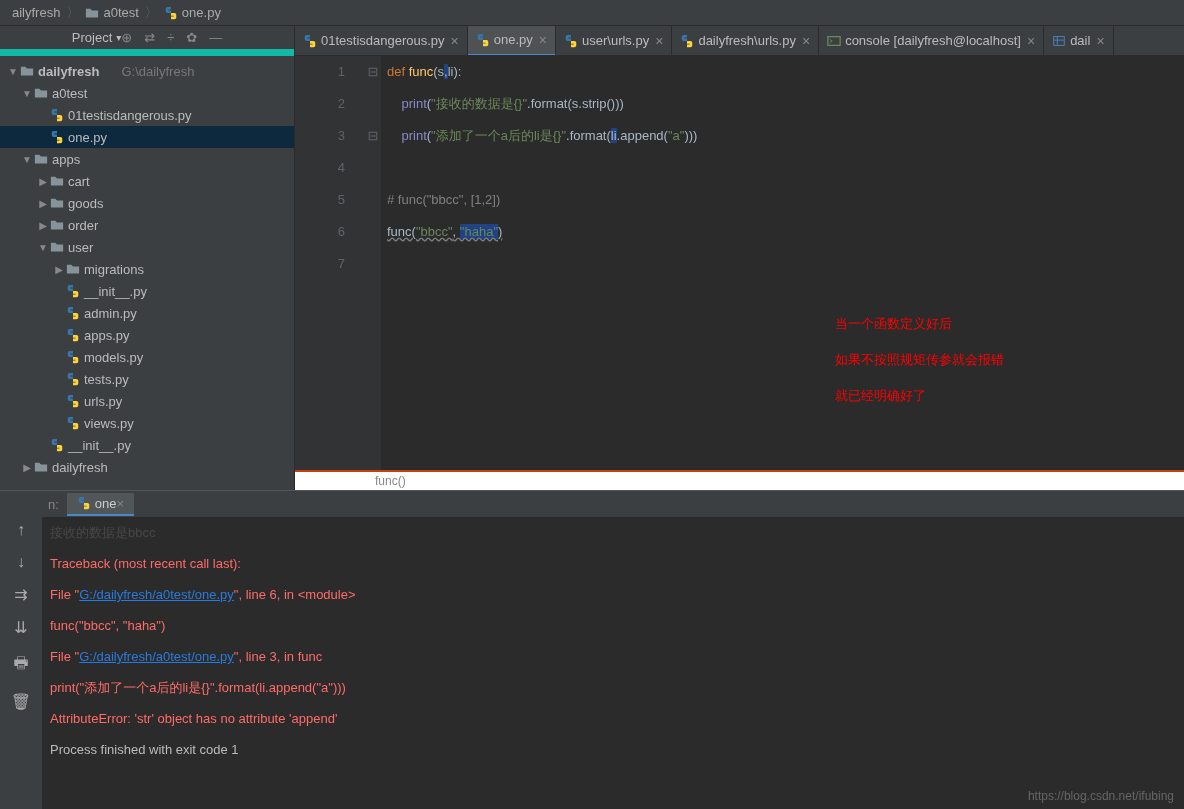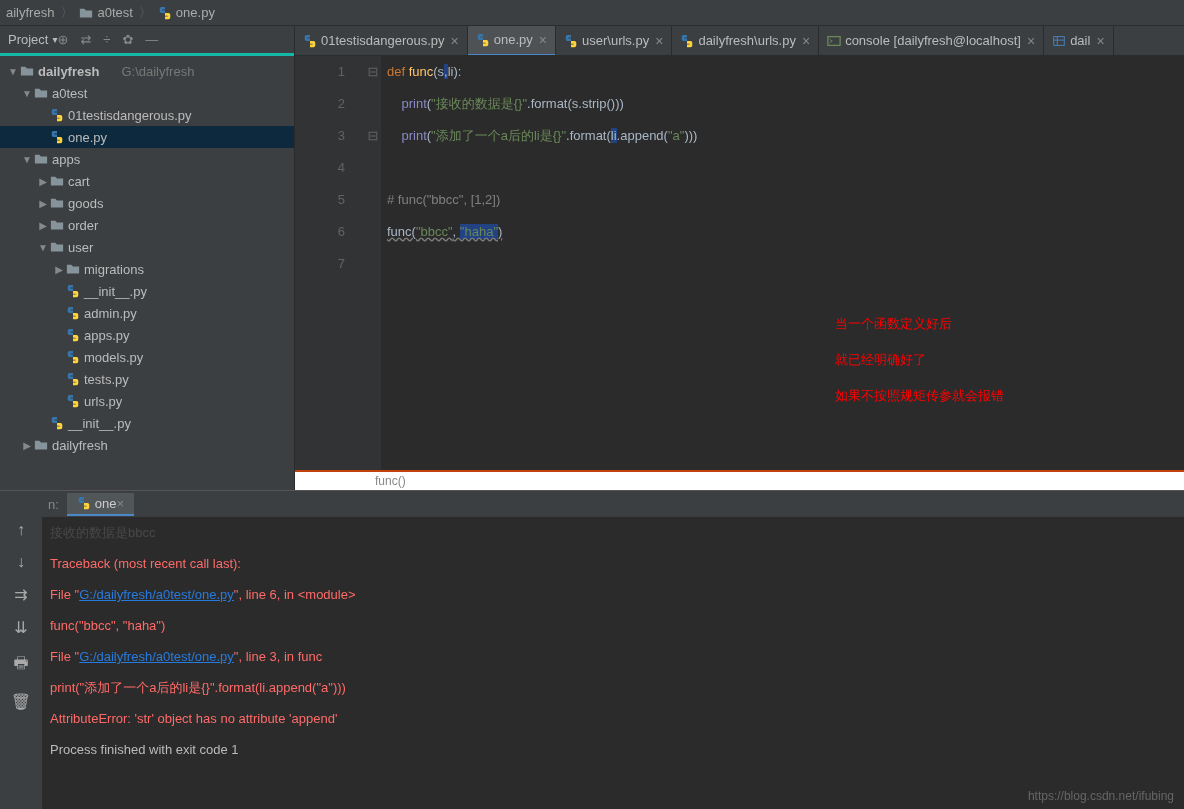--- a/index.html
+++ b/index.html
@@ -1,24 +1,24 @@
 <!DOCTYPE html>
 <html><head>
 <meta charset="utf-8">
 <style>
 *{margin:0;padding:0;box-sizing:border-box;font-family:'Segoe UI',Arial,sans-serif;font-size:13px;}
 body{background:#3c3f41;color:#bbb;width:1184px;height:809px;overflow:hidden;position:relative;}
-.breadcrumb{height:26px;display:flex;align-items:center;padding:0 4px;background:#3c3f41;border-bottom:1px solid #2b2b2b;}
+.breadcrumb{height:26px;display:flex;align-items:center;padding:0 10px;background:#3c3f41;border-bottom:1px solid #2b2b2b;}
 .breadcrumb span{color:#aaa;margin:0 2px;}
 .breadcrumb .sep{color:#666;margin:0 4px;}
 .py-icon{width:14px;height:14px;display:inline-flex;margin-right:4px;vertical-align:middle;}
 .folder-icon{width:14px;height:14px;display:inline-flex;margin-right:4px;vertical-align:middle;}
 .main{display:flex;height:464px;}
 .sidebar{width:295px;background:#3c3f41;border-right:1px solid #2b2b2b;display:flex;flex-direction:column;}
-.sidebar-header{height:30px;display:flex;align-items:center;justify-content:flex-start;padding:0 8px;border-bottom:3px solid #14b8a6;}
+.sidebar-header{height:30px;display:flex;align-items:center;justify-content:center;padding:0 8px;border-bottom:7px solid #14b8a6;}
 .sidebar-header .title{color:#bbb;display:flex;align-items:center;}
 .sidebar-header .title::after{content:'▾';margin-left:4px;font-size:10px;}
 .sidebar-header .tools{display:flex;gap:12px;color:#888;}
 .sidebar-header .tools span{cursor:pointer;}
 .tree{flex:1;overflow:auto;padding-top:4px;}
 .tree-row{height:22px;display:flex;align-items:center;color:#bbb;cursor:pointer;padding-left:6px;white-space:nowrap;}
 .tree-row.selected{background:#0d293e;}
 .tree-row .arrow{width:14px;color:#888;font-size:10px;text-align:center;}
 .tree-row .muted{color:#777;margin-left:22px;}
 .ind-1{padding-left:20px;}
@@ -241,20 +241,30 @@
           <div class="tree-row ind-3">
             <span class="arrow"></span>
             <span class="py-icon">
               <svg viewBox="0 0 16 16">
                 <path fill="#3776ab" d="M4 1h4v3H5v1h3v3H4c-1 0-2-1-2-2V3c0-1 1-2 2-2z"></path>
                 <path fill="#ffd43b" d="M12 15H8v-3h3v-1H8V8h4c1 0 2 1 2 2v3c0 1-1 2-2 2z"></path>
               </svg>
             </span>
             <span>urls.py</span>
           </div>
+          <div class="tree-row ind-3">
+            <span class="arrow"></span>
+            <span class="py-icon">
+              <svg viewBox="0 0 16 16">
+                <path fill="#3776ab" d="M4 1h4v3H5v1h3v3H4c-1 0-2-1-2-2V3c0-1 1-2 2-2z"></path>
+                <path fill="#ffd43b" d="M12 15H8v-3h3v-1H8V8h4c1 0 2 1 2 2v3c0 1-1 2-2 2z"></path>
+              </svg>
+            </span>
+            <span>views.py</span>
+          </div>
           <div class="tree-row ind-2">
             <span class="arrow"></span>
             <span class="py-icon">
               <svg viewBox="0 0 16 16">
                 <path fill="#3776ab" d="M4 1h4v3H5v1h3v3H4c-1 0-2-1-2-2V3c0-1 1-2 2-2z"></path>
                 <path fill="#ffd43b" d="M12 15H8v-3h3v-1H8V8h4c1 0 2 1 2 2v3c0 1-1 2-2 2z"></path>
               </svg>
             </span>
             <span>__init__.py</span>
           </div>
@@ -350,22 +360,22 @@
           <div></div>
           <div>⊟</div>
           <div></div>
           <div></div>
           <div></div>
           <div></div>
       </div>
       <div class="code"><div><span class="kw">def </span><span class="fn">func</span>(s<span class="hilite">,</span>li):</div><div>    <span class="builtin">print</span>(<span class="str">"接收的数据是{}"</span>.format(s.strip()))</div><div>    <span class="builtin">print</span>(<span class="str">"添加了一个a后的li是{}"</span>.format(<span class="hilite">li</span>.append(<span class="str">"a"</span>)))</div><div> </div><div><span class="cmt"># func("bbcc", [1,2])</span></div><div><span class="wavy">func(</span><span class="str wavy">"bbcc"</span><span class="wavy">, </span><span class="str wavy hilite">"haha"</span><span class="wavy">)</span></div><div> </div></div>
       <div class="annotations">
         <div>当一个函数定义好后</div>
+        <div>如果不按照规矩传参就会报错</div>
         <div>就已经明确好了</div>
-        <div>如果不按照规矩传参就会报错</div>
       </div>
     </div>
     <div class="breadcrumb-bottom">func()</div>
   </div>
 </div>
 
 <div class="bottom-panel">
   <div class="tool-col">
     <span>↑</span>
     <span>↓</span>

